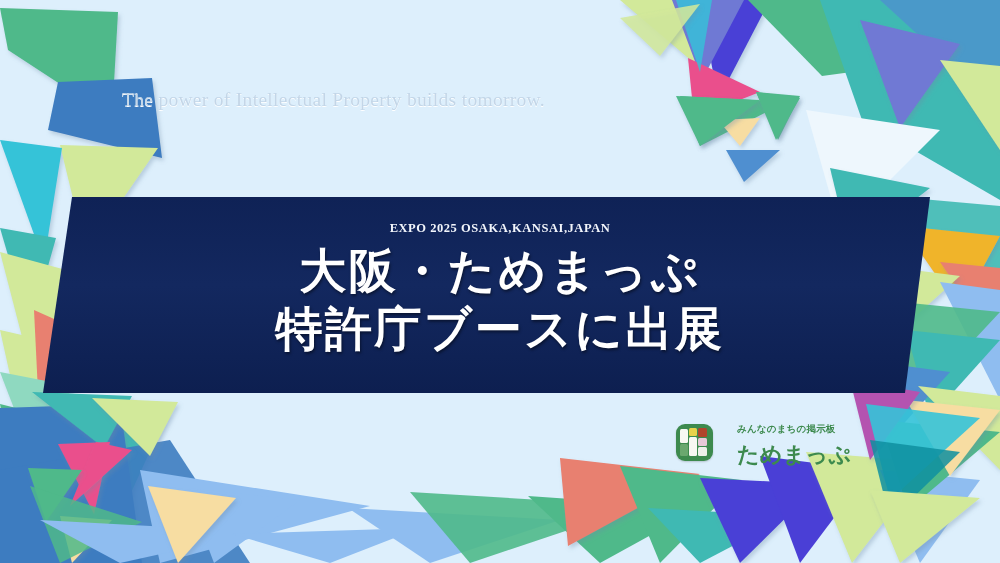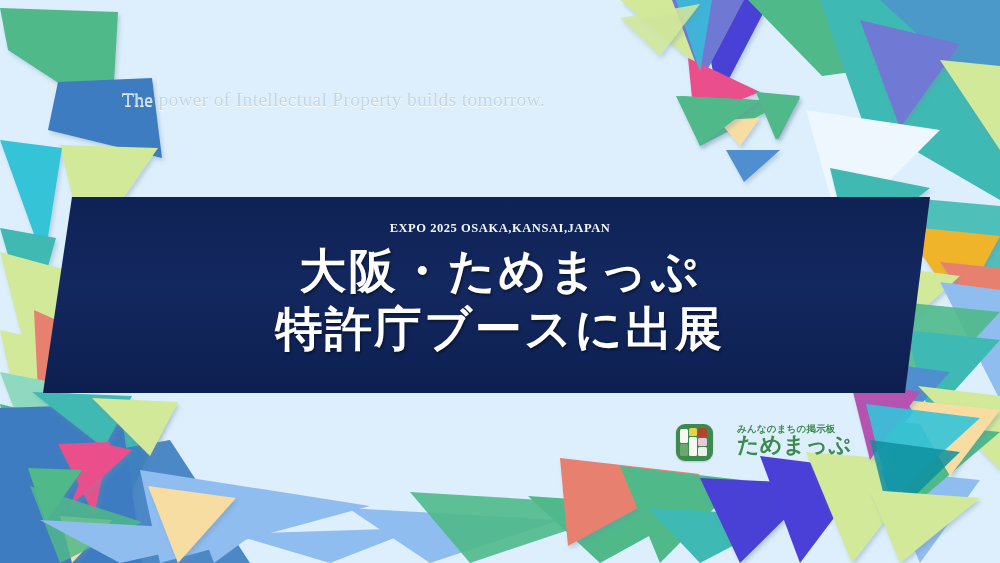--- a/index.html
+++ b/index.html
@@ -132,21 +132,21 @@
     line-height: 1;
   }
   .logo-tagline {
     font-size: 9.5px;
     font-weight: bold;
     color: #3d8a4e;
     letter-spacing: 0.2px;
     white-space: nowrap;
   }
   .logo-name {
-    margin-top: 0;
+    margin-top: 10px;
     font-size: 22px;
     font-weight: bold;
     color: #3d8a4e;
     letter-spacing: 0.3px;
     white-space: nowrap;
   }
 </style>
 </head>
 <body>
 

